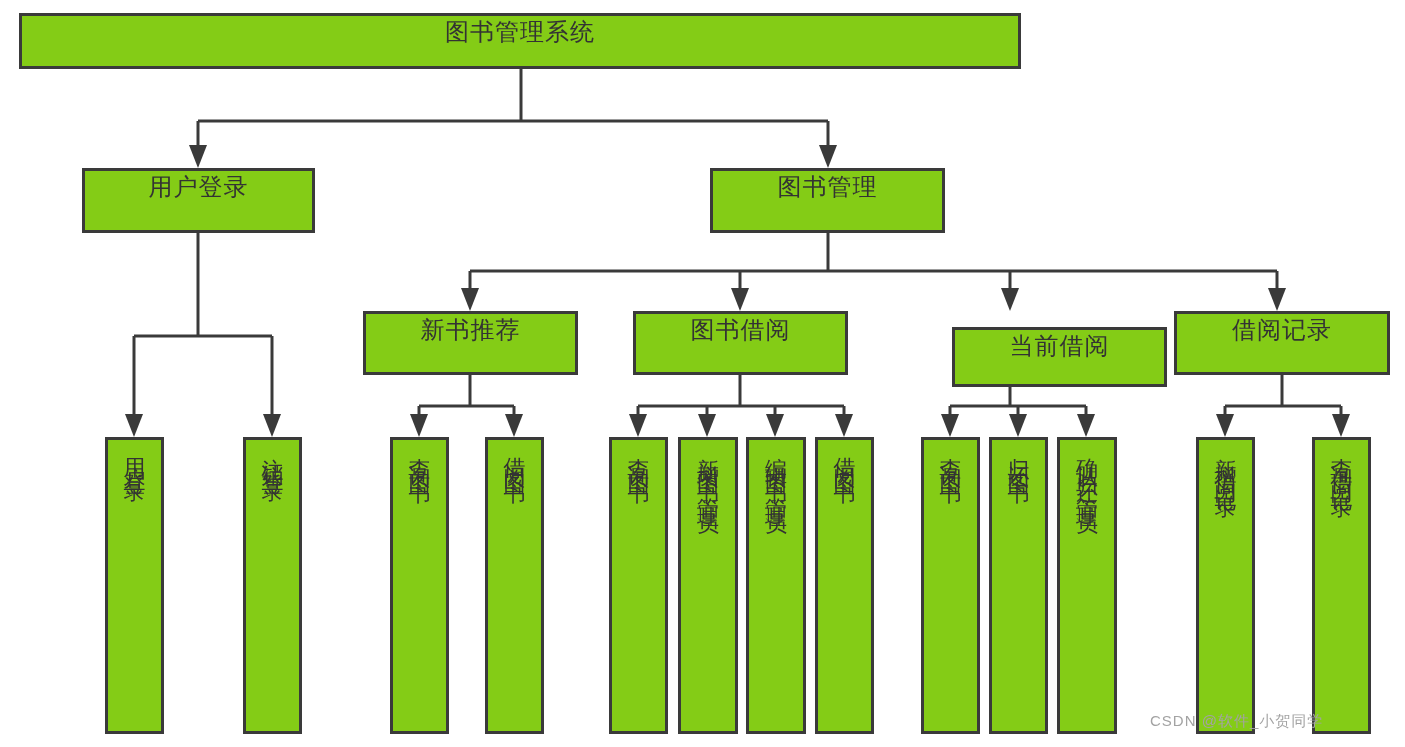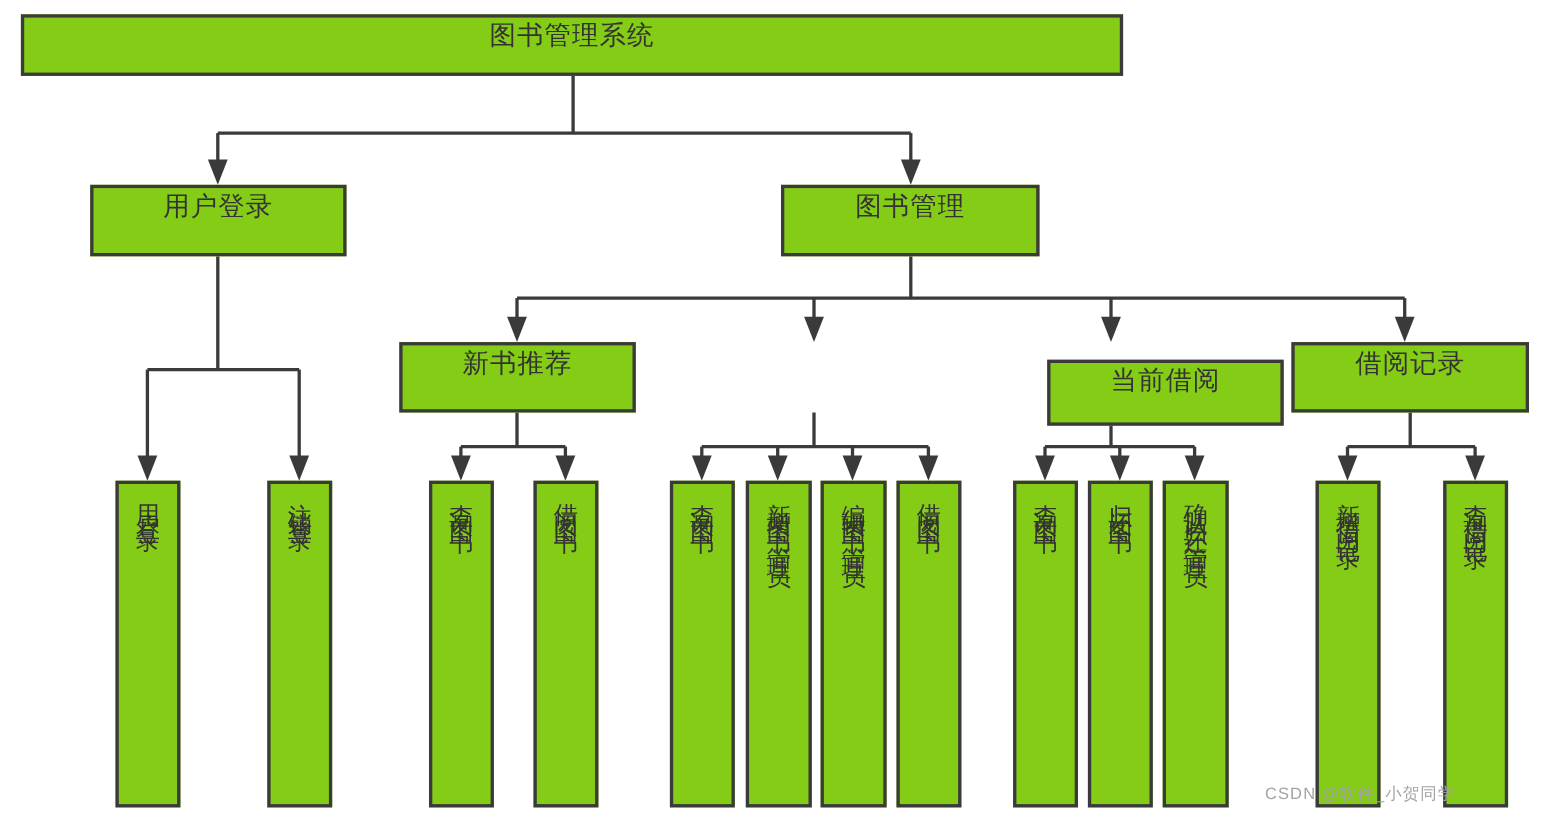--- a/index.html
+++ b/index.html
@@ -127,20 +127,23 @@
   <div class="node" style="left:82px;top:168px;width:233px;height:65px;">
     <span>用户登录</span>
   </div>
   <div class="node" style="left:363px;top:311px;width:215px;height:64px;">
     <span>新书推荐</span>
   </div>
 
   <div class="node" style="left:710px;top:168px;width:235px;height:65px;">
     <span>图书管理</span>
   </div>
+  <div class="node" style="left:633px;top:311px;width:215px;height:64px;">
+    <span>图书借阅</span>
+  </div>
   <div class="node" style="left:952px;top:311px;width:215px;height:60px;margin-top:16px;">
     <span>当前借阅</span>
   </div>
   <div class="node" style="left:1174px;top:311px;width:216px;height:64px;">
     <span>借阅记录</span>
   </div>
 
   <div class="node leaf" style="left:105px;top:437px;width:59px;height:297px;">
     <span class="vtext">用户登录</span>
   </div>

